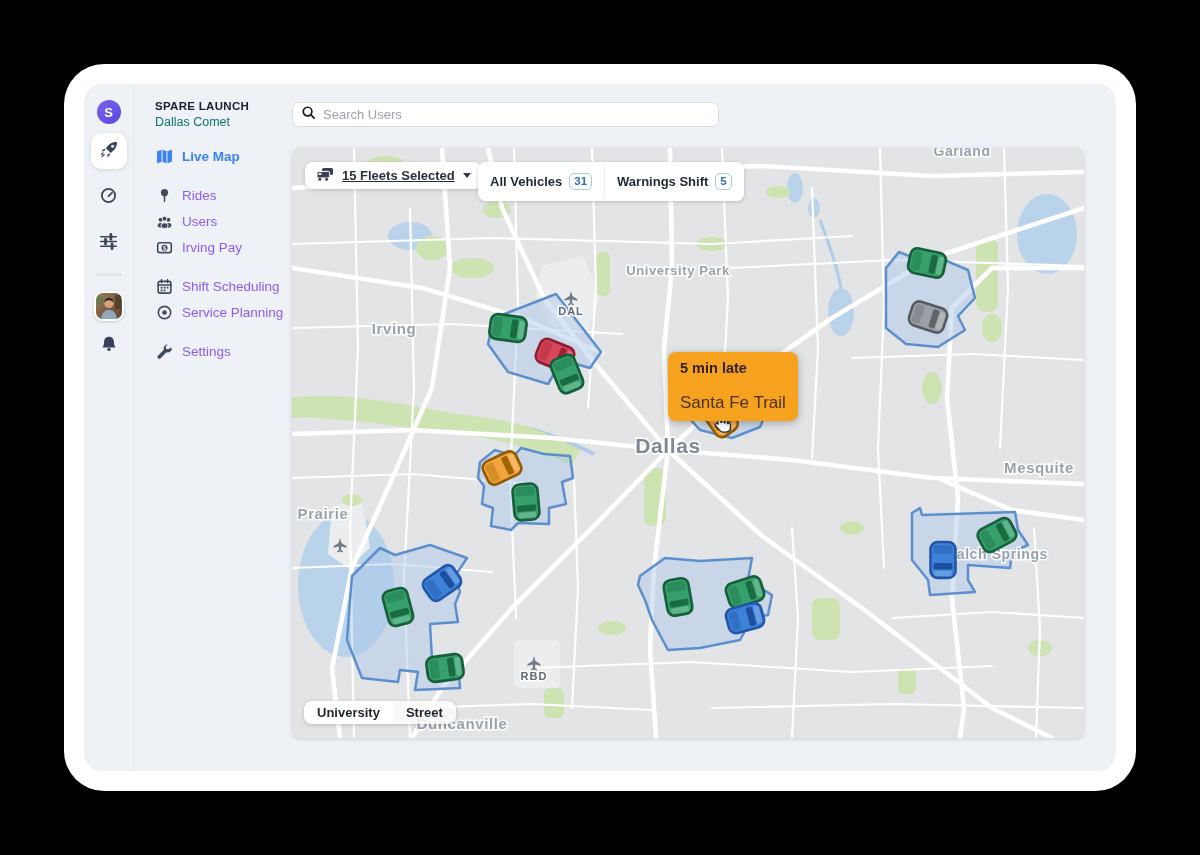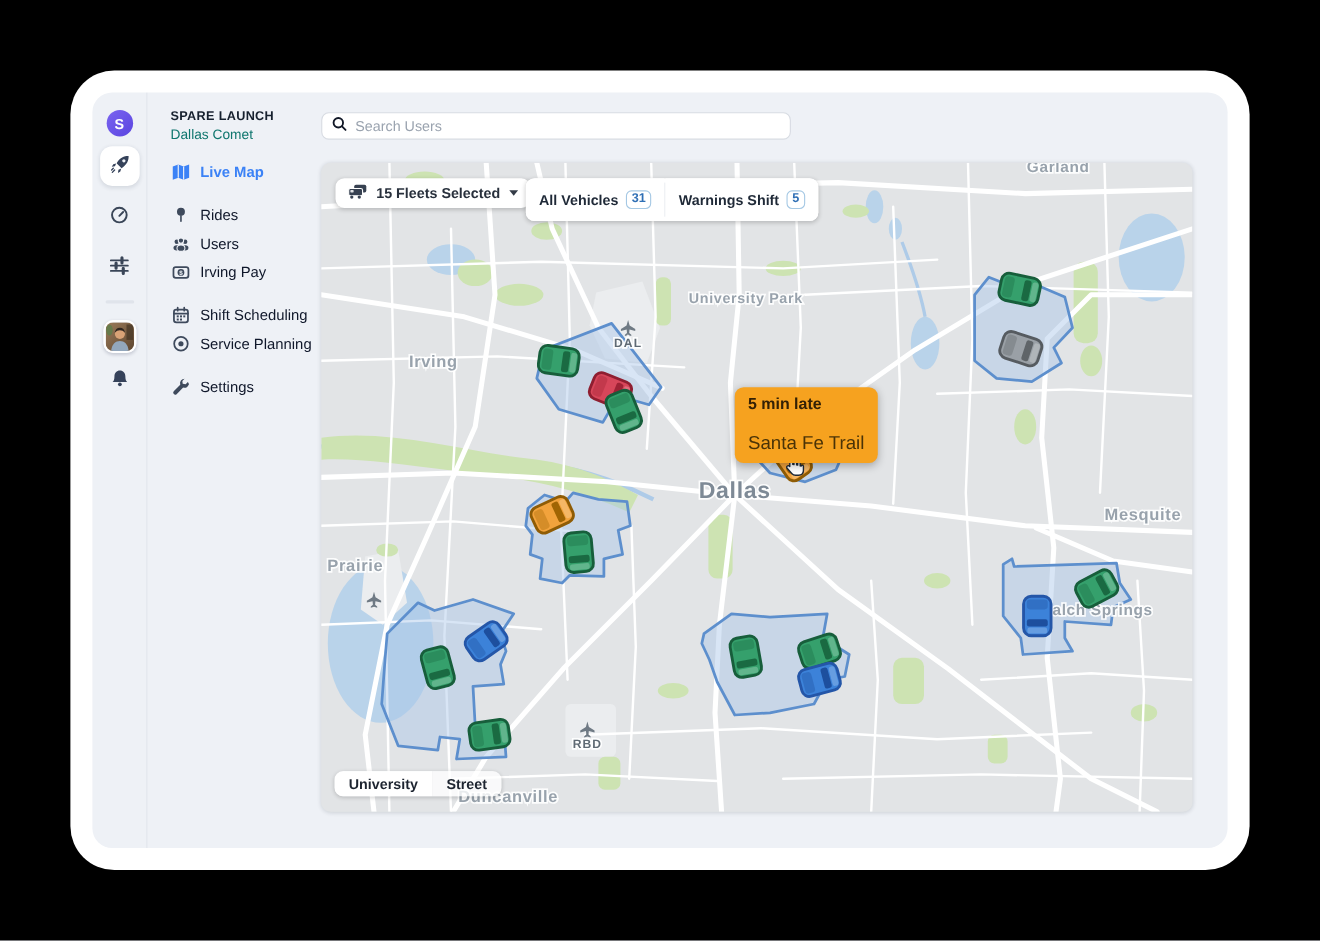--- a/index.html
+++ b/index.html
@@ -26,21 +26,21 @@
             border:2px solid #fff; box-shadow:0 1px 3px rgba(20,30,60,.18); background:none; padding:0; cursor:pointer; }
   .avatar svg { display:block; }
 
   
   .sidenav { position:absolute; left:50px; top:0; width:158px; bottom:0; }
   .org-header { padding:16px 0 0 21px; }
   .org-name { font-size:11.5px; font-weight:bold; letter-spacing:.3px; color:#16202e; }
   .org-team { font-size:12.5px; color:#0f766e; margin-top:3px; }
   .nav-list { position:absolute; left:0; top:59px; right:0; }
   .nav-item { display:flex; align-items:center; gap:9px; height:26px; padding-left:22px;
-              font-size:13.5px; color:#0f172a; cursor:pointer; }
+              font-size:13.5px; color:#8b5cf6; cursor:pointer; }
   .nav-item .nicon { width:17px; height:17px; flex:0 0 17px; display:flex; align-items:center; }
   .nav-item.active { color:#3b82f6; font-weight:bold; }
   .nav-gap { height:13px; }
 
   
   .main { position:absolute; left:208px; top:0; right:0; bottom:0; }
   .searchbar { position:absolute; left:0; top:18px; width:427px; height:25px; background:#fff;
                border:1px solid #d7dbe2; border-radius:7px; display:flex; align-items:center; padding:0 8px; gap:7px; }
   .searchbar input { border:none; outline:none; flex:1; font-size:13px; color:#be185d;
                      font-family:Liberation Sans, sans-serif; background:transparent; }
@@ -49,21 +49,21 @@
   .map { position:absolute; left:0; top:64px; width:792px; height:590px; border-radius:9px;
          overflow:hidden; background:#e2e4e6; box-shadow:0 1px 4px rgba(16,24,40,.15); }
   .map svg.base { position:absolute; inset:0; display:block; }
 
   .maplabel { letter-spacing:.6px; }
 
   
   .fleet-dd { position:absolute; left:13px; top:14px; height:27px; display:flex; align-items:center;
               gap:8px; padding:0 11px; background:#fff; border:none; border-radius:8px; cursor:pointer;
               box-shadow:0 1px 4px rgba(0,0,0,.18); font-size:13px; font-weight:bold; color:#28303c;
-              font-family:"Liberation Sans",sans-serif; }
+              font-family:"Liberation Sans",sans-serif;text-decoration:underline; }
   .caret { width:0; height:0; border-left:4.5px solid transparent; border-right:4.5px solid transparent;
            border-top:5.5px solid #333b47; }
   .filters { position:absolute; left:186px; top:14px; height:39px; display:flex; background:#fff;
              border-radius:8px; overflow:hidden; box-shadow:0 1px 4px rgba(0,0,0,.18); }
   .filter-btn { display:flex; align-items:center; gap:7px; padding:0 12px; border:none; background:#fff;
                 font-size:13px; color:#1f2937; font-weight:bold; cursor:pointer;
                 font-family:"Liberation Sans",sans-serif; }
   .filter-sep { width:1px; background:#e7eaef; margin:4px 0; }
   .badge { border:1.5px solid #a5c8e4; border-radius:5px; color:#2f6fb5; font-weight:bold;
            font-size:11.5px; padding:0 4px; line-height:15px; background:#fff; }

